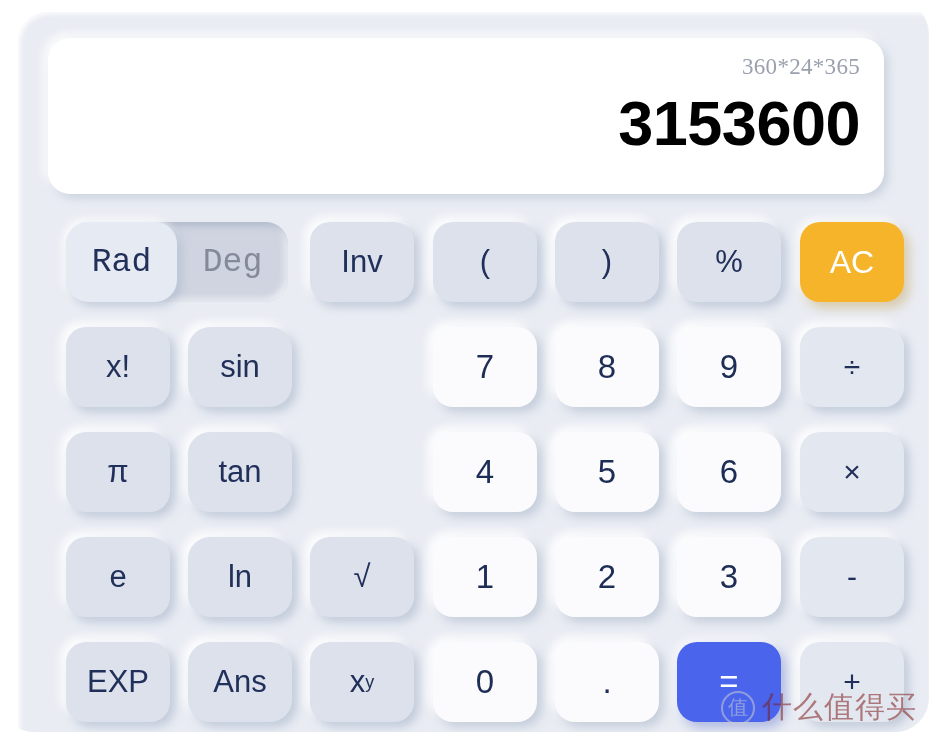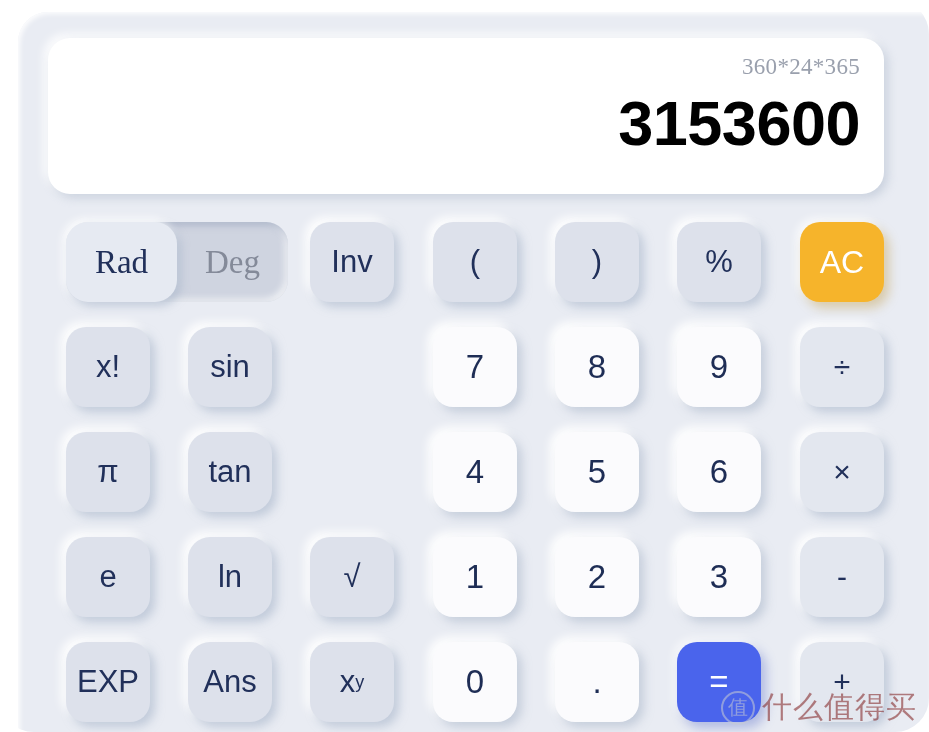--- a/index.html
+++ b/index.html
@@ -102,21 +102,21 @@
   }
   .key-row.r0 { top: 12px; }
   .key-row.r1 { top: 117px; }
   .key-row.r2 { top: 222px; }
   .key-row.r3 { top: 327px; }
   .key-row.r4 { top: 432px; }
 
   .key {
     position: absolute;
     top: 0;
-    width: 84px;
+    width: 104px;
     height: 80px;
     border: none;
     border-radius: 20px;
     background: #dfe3ec;
     color: #21305a;
     font-size: 33px;
     font-family: "Liberation Sans", sans-serif;
     display: flex;
     align-items: center;
     justify-content: center;
@@ -194,21 +194,21 @@
     align-items: center;
   }
 
   .seg {
     flex: 1 1 50%;
     height: 80px;
     display: flex;
     align-items: center;
     justify-content: center;
     font-size: 33px;
-    font-family: Liberation Serif, serif;
+    font-family: Liberation Mono, monospace;
     color: #848a99;
     cursor: pointer;
     border-radius: 22px;
     box-sizing: border-box;
     user-select: none;
   }
 
   .seg.active {
     background: #e6eaf2;
     color: #21305a;

